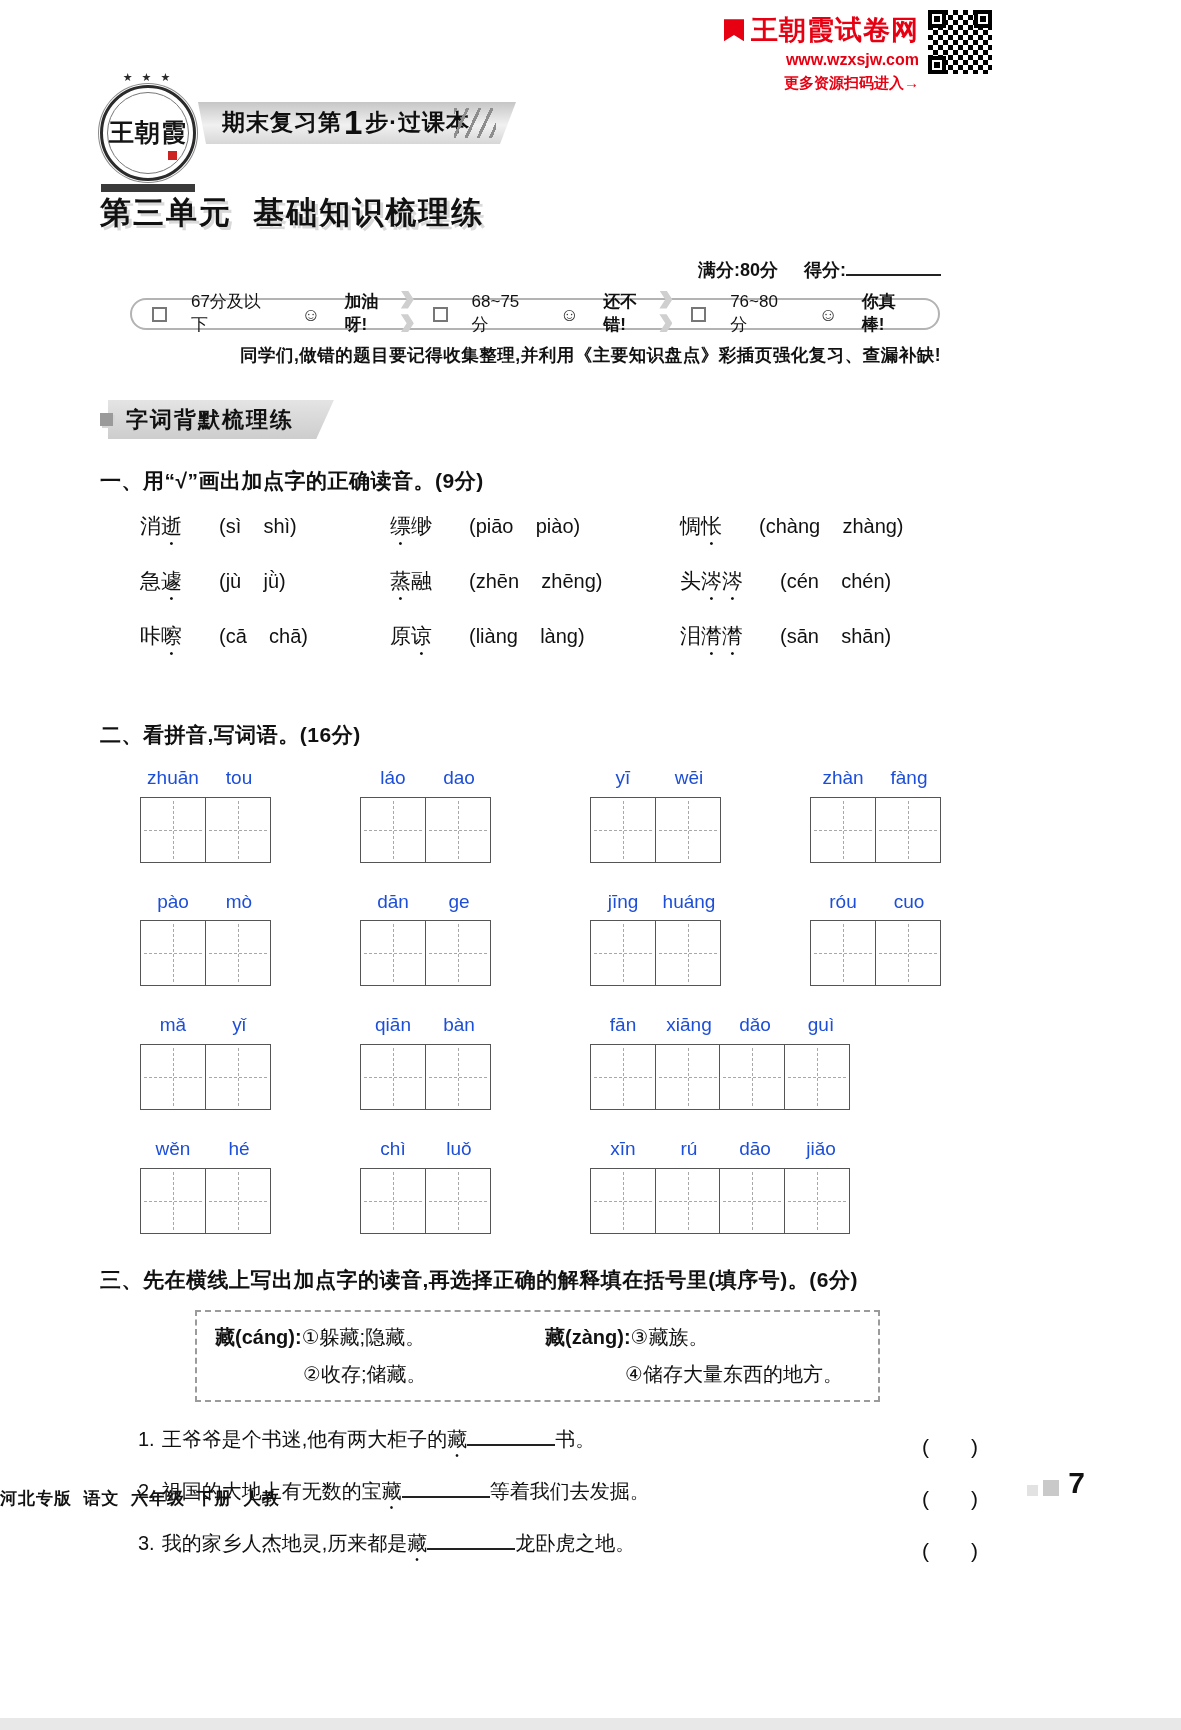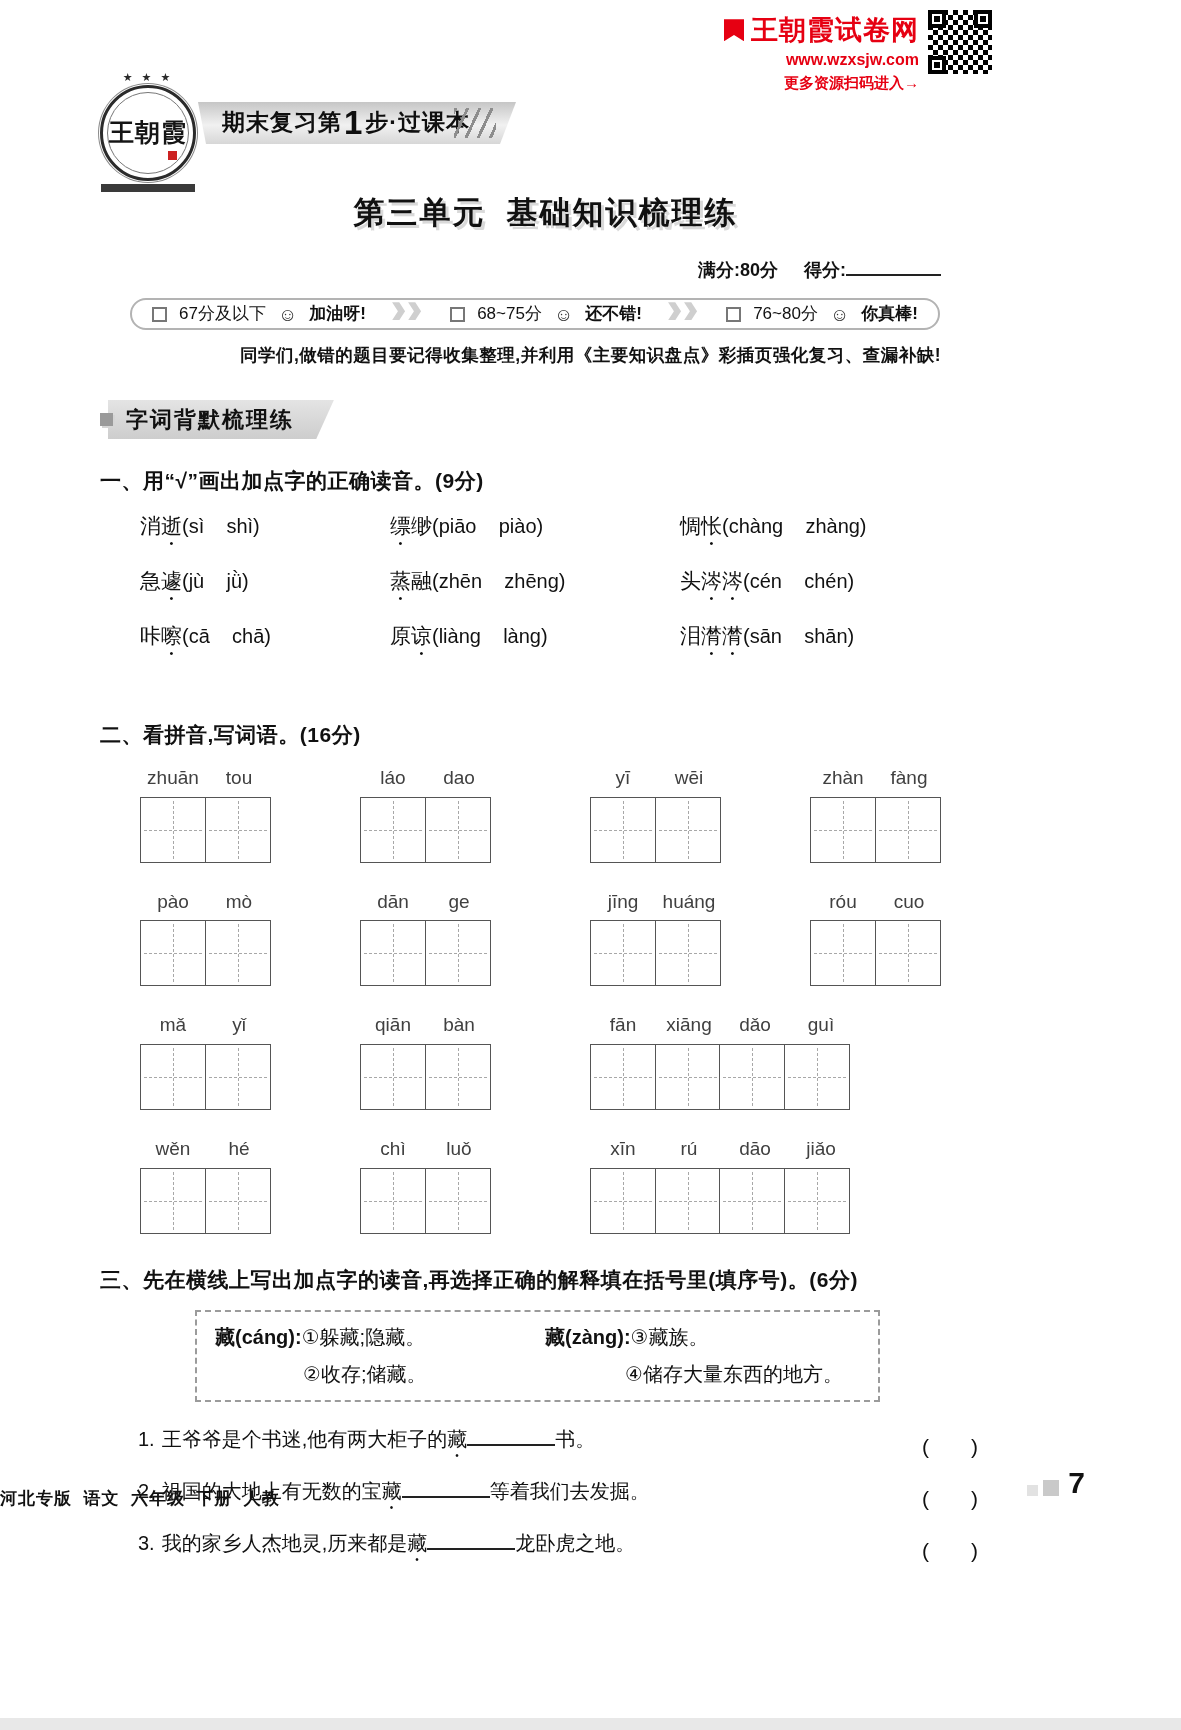--- a/index.html
+++ b/index.html
@@ -37,59 +37,59 @@
                 display:flex; align-items:center; padding-left:24px;
                 filter:drop-shadow(4px 4px 0 #dcdcdc); }
   .top-banner .t { font-size:23px; font-weight:bold; color:#0f0f0f; letter-spacing:1px; }
   .top-banner .num { font-size:33px; padding:0 2px; }
   .top-banner .stripes { position:absolute; right:20px; top:6px; bottom:6px; width:42px;
                 background:repeating-linear-gradient(115deg,#8d8d8d 0 3px,transparent 3px 11px); }
 
   
   .content { position:relative; margin:0 100px; padding-top:192px; width:981px; }
 
-  .title { text-align:center; font-size:31px; font-weight:bold; letter-spacing:2px; white-space:pre;
+  .title { text-align:left; font-size:31px; font-weight:bold; letter-spacing:2px; white-space:pre;
            text-shadow:3px 3px 0 #d9d9d9; margin-right:90px; }
 
   .scoreline { text-align:right; padding-right:140px; margin-top:24px; font-size:18px; font-weight:bold; }
   .scoreline .sp { display:inline-block; width:26px; }
   .blank { display:inline-block; height:14px; border-bottom:2px solid #222; }
   .score-blank { width:95px; }
 
   .bands { margin-top:16px; margin-left:30px; width:810px; height:32px; border:2px solid #b3b3b3;
            border-radius:16px; display:flex; align-items:center; justify-content:space-between; padding:0 20px; background:#fff; }
-  .band { display:flex; align-items:center; gap:12px; font-size:17px; }
+  .band { display:flex; align-items:center; gap:24px; font-size:17px; }
   .band .cb { width:15px; height:15px; border:2px solid #777; background:#fff; }
   .band .face { font-size:19px; color:#333; line-height:1; }
   .band .praise { font-weight:bold; }
   .chev i { display:inline-block; width:13px; height:18px; background:#cfcfcf; margin-right:3px;
             clip-path:polygon(0 0,55% 0,100% 50%,55% 100%,0 100%,45% 50%); }
 
   .note { text-align:center; margin-top:14px; font-size:17.5px; font-weight:bold; letter-spacing:0.5px; }
 
   .sec { margin-top:32px; display:flex; align-items:center; }
   .sec .diamond { width:13px; height:13px; background:#9a9a9a; margin-right:-5px; z-index:1; box-shadow:2px 2px 0 #d5d5d5; }
   .sec .tab { background:linear-gradient(180deg,#e4e4e4,#cdcdcd); clip-path:polygon(0 0,100% 0,calc(100% - 18px) 100%,0 100%);
               padding:5px 40px 5px 18px; font-size:22px; font-weight:bold; letter-spacing:2px; }
 
   .qtitle { font-size:21px; font-weight:bold; letter-spacing:0.5px; }
   .q1t { margin-top:28px; } .q2t { margin-top:62px; } .q3t { margin-top:32px; }
 
   .q1grid { margin:16px 0 0 40px; display:grid; grid-template-columns:250px 290px 1fr; row-gap:18px; font-size:21px; }
-  .q1item .choices { white-space:pre; font-size:20px; }
+  .q1item .choices { white-space:pre; font-size:20px;margin-left:37px; }
 
   .dotc { -webkit-text-emphasis:filled dot #111; -webkit-text-emphasis-position:under left;
           text-emphasis:filled dot #111; text-emphasis-position:under left; }
 
   .q2block { margin:16px 0 0 40px; }
   .q2row { display:grid; grid-template-columns:220px 230px 220px 1fr; margin-bottom:26px; }
   .group { display:flex; flex-direction:column; width:max-content; }
   .span2 { grid-column:3 / 5; }
   .pinyin { display:flex; margin-bottom:6px; }
-  .pinyin span { width:66px; text-align:center; font-size:19px; color:#404040; }
+  .pinyin span { width:66px; text-align:center; font-size:19px; color:#1d4ed8; }
   .cells { display:flex; }
   .cell { width:66px; height:66px; border:1.5px solid #555; margin-left:-1.5px; position:relative; background:#fff; }
   .cell:first-child { margin-left:0; }
   .cell::before { content:""; position:absolute; left:50%; top:3px; bottom:3px; border-left:1px dashed #a8a8a8; }
   .cell::after  { content:""; position:absolute; top:50%; left:3px; right:3px; border-top:1px dashed #a8a8a8; }
 
   .defbox { margin:16px 0 0 95px; width:685px; border:2px dashed #9b9b9b; padding:12px 18px; font-size:20px; }
   .defbox .row { display:grid; grid-template-columns:330px 1fr; }
   .defbox .row + .row { margin-top:10px; }
   .defbox b { font-weight:bold; }

